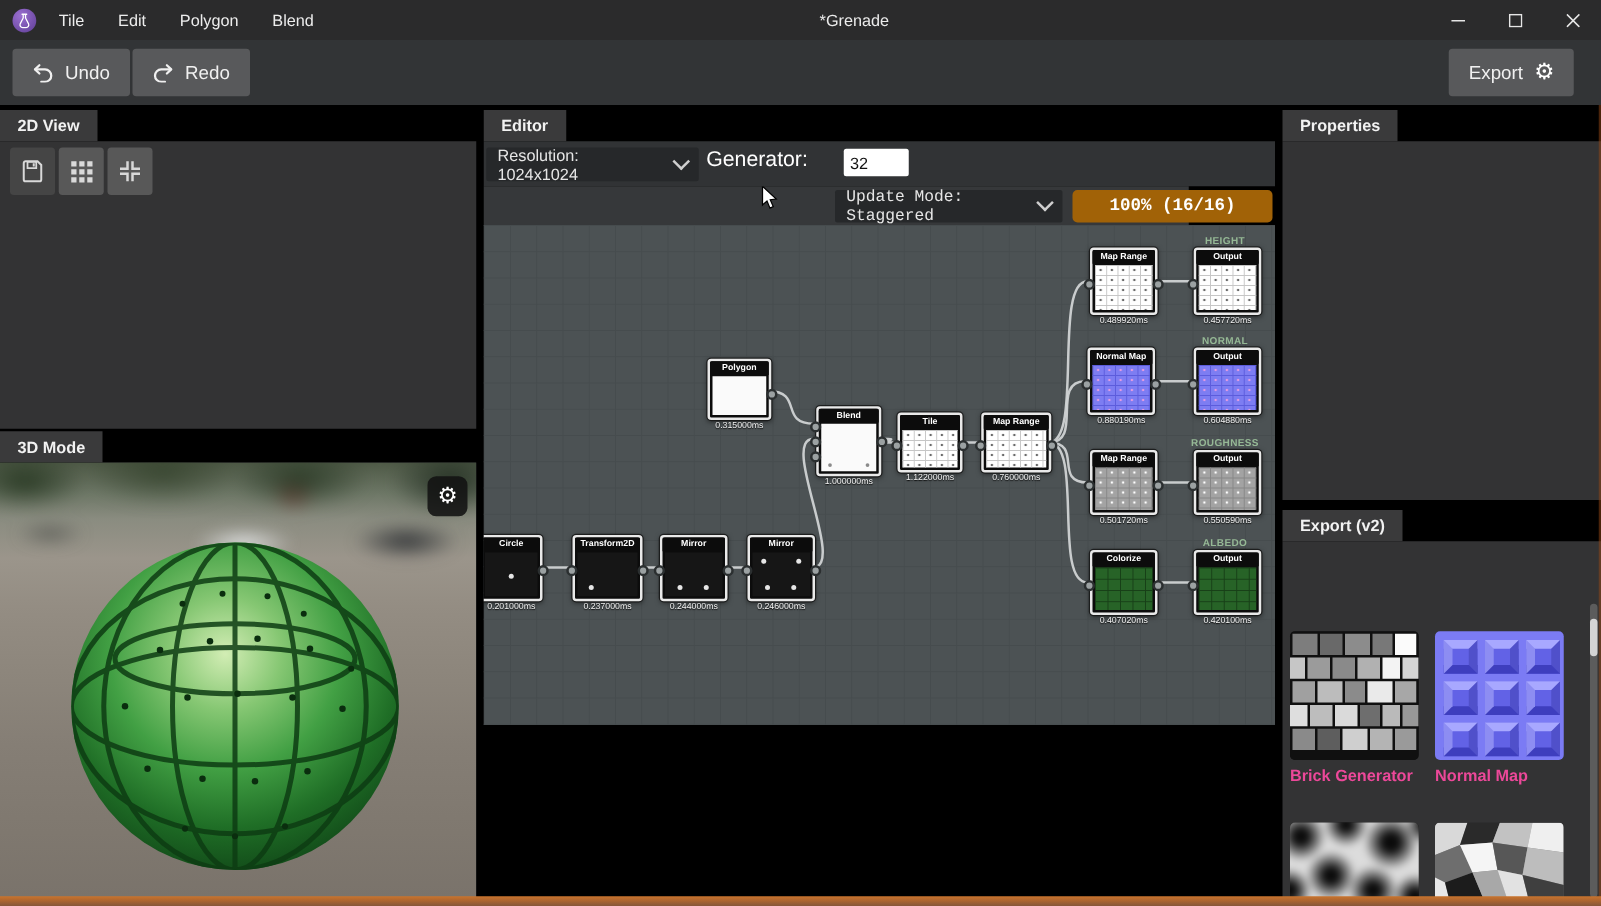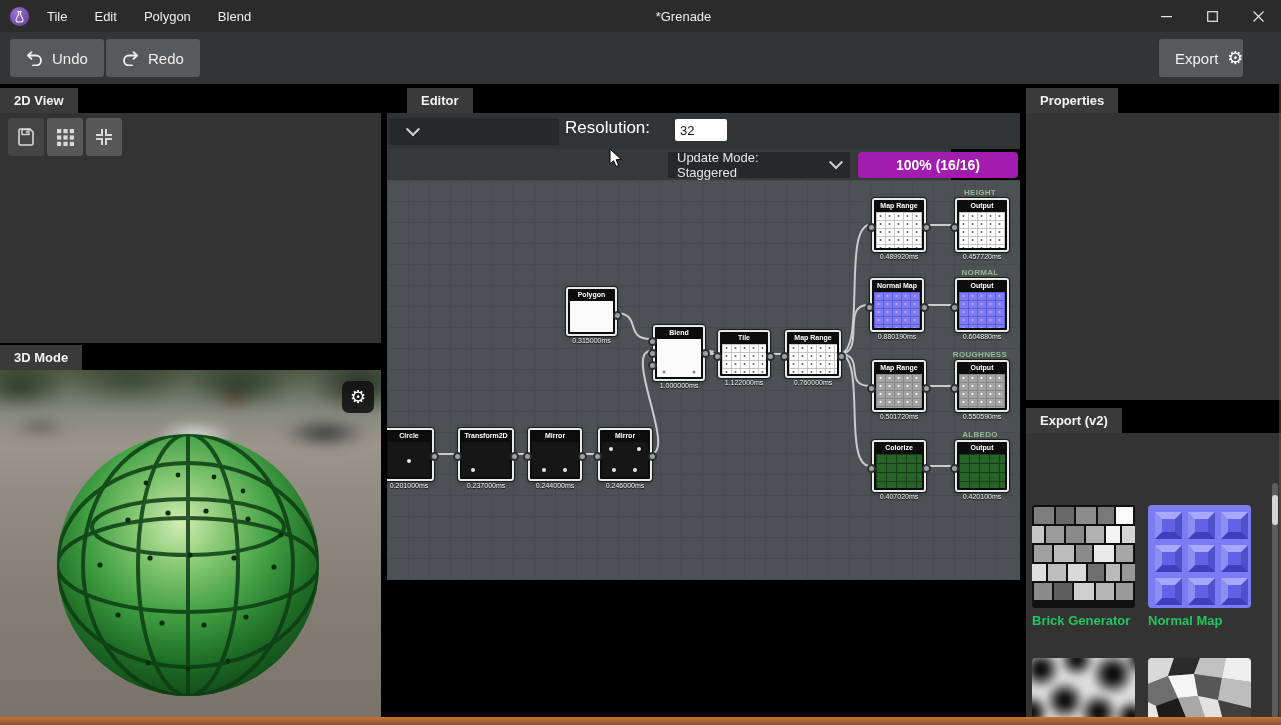--- a/index.html
+++ b/index.html
@@ -41,21 +41,21 @@
       radial-gradient(ellipse 26px 22px at 255px 40px, rgba(120,30,30,.55), transparent 70%),
       radial-gradient(ellipse 56px 18px at 215px 80px, rgba(235,238,240,.95), transparent 72%),
       radial-gradient(ellipse 60px 20px at 345px 78px, rgba(28,32,38,.85), transparent 72%),
       radial-gradient(ellipse 40px 14px at 60px 72px, rgba(60,62,60,.6), transparent 70%);}
   .gear-btn{position:absolute;left:342px;top:11px;width:32px;height:32px;border-radius:7px;
     background:rgba(18,18,18,.88);display:flex;align-items:center;justify-content:center;
     color:#fff;font-size:18px;}
   .gear-glyph{color:#fff;font-size:18px;line-height:1;font-family:"DejaVu Sans",sans-serif;}
   
   .edbar1{left:387px;top:113px;width:633px;height:36px;background:#313335;}
-  .edbar2{left:387px;top:149px;width:564px;height:31px;background:#36383a;}
+  .edbar2{left:387px;top:149px;width:564px;height:31px;background:#36383a;font-family:Liberation Mono, monospace;}
   .dropdown{position:absolute;background:#26282a;color:#e6e6e6;font-size:13px;display:flex;
     align-items:center;justify-content:space-between;padding:0 9px;box-sizing:border-box;border-radius:2px;}
   .chev{width:8px;height:8px;border-right:2px solid #cfcfcf;border-bottom:2px solid #cfcfcf;
     transform:rotate(45deg) translate(-2px,-2px);flex:0 0 auto;margin-left:10px;}
   .seed-label{position:absolute;left:178px;top:5px;font-size:17px;color:#fff;}
   .seed-input{position:absolute;left:288px;top:6px;width:42px;height:22px;background:#fff;border:none;
     border-radius:2px;font-size:13px;color:#111;padding:0 5px;font-family:"Liberation Sans",sans-serif;}
   .progress-btn{position:absolute;left:471px;top:3px;width:160px;height:26px;border-radius:4px;
     color:#fff;font-weight:bold;font-size:14px;display:flex;align-items:center;justify-content:center;}
   
@@ -94,21 +94,21 @@
   .graph-label{position:absolute;width:80px;text-align:center;font-size:8px;font-weight:bold;letter-spacing:.3px;}
   #edges{position:absolute;left:0;top:0;pointer-events:none;}
   
   .cursor{left:609px;top:149px;z-index:60;}
   
   .filter-input{position:absolute;left:6px;top:13px;width:230px;height:26px;background:#9d9d9d;border:none;
     border-radius:5px;font-size:13px;color:#3a3a3a;padding:0 6px;font-family:"Liberation Sans",sans-serif;}
   .filter-input::placeholder{color:#787878;}
   .lib-item{position:absolute;width:103px;}
   .thumb{width:103px;height:103px;border-radius:4px;overflow:hidden;position:relative;background:#141414;}
-  .lib-label{margin-top:5px;font-size:13px;font-weight:bold;color:#22c55e;white-space:nowrap;}
+  .lib-label{margin-top:5px;font-size:13px;font-weight:bold;color:#ec4899;white-space:nowrap;}
   .nm-grid{width:103px;height:103px;background:#7b7bf4;display:grid;grid-template-columns:repeat(3,27px);
     grid-template-rows:repeat(3,27px);gap:6px;padding:7px;box-sizing:border-box;}
   .nm-cell{border:7px solid;border-color:#a8a8ff #5050ca #3e3ebe #8d8df2;background:#6262e6;box-sizing:border-box;}
   .noise-inner{position:absolute;left:-8px;top:-8px;width:120px;height:120px;filter:blur(3px);background:#dcdcdc;
     background-image:
       radial-gradient(circle at 14% 16%,#0a0a0a 0 5px,transparent 20px),
       radial-gradient(circle at 44% 8%,#0a0a0a 0 4px,transparent 18px),
       radial-gradient(circle at 74% 20%,#0a0a0a 0 6px,transparent 22px),
       radial-gradient(circle at 97% 8%,#0a0a0a 0 4px,transparent 16px),
       radial-gradient(circle at 6% 52%,#0a0a0a 0 5px,transparent 18px),
@@ -168,21 +168,21 @@
       </svg>
     <span>Undo</span>
   </div>
   <div class="btn-gray" style="left:106px;">
     <svg width="17" height="15" viewBox="0 0 17 15">
         <path d="M11.5 1.2 L15 4.5 L11.5 7.8" stroke="#f0f0f0" stroke-width="1.8" fill="none" stroke-linecap="round" stroke-linejoin="round"></path>
         <path d="M14.6 4.5 H7 a5 5 0 0 0 0 10 h3" stroke="#f0f0f0" stroke-width="1.8" fill="none" stroke-linecap="round"></path>
       </svg>
     <span>Redo</span>
   </div>
-  <div class="btn-gray" style="left:1159px;width:84px;justify-content:space-between;">
+  <div class="btn-gray" style="left:1159px;width:100px;justify-content:space-between;">
     <span>Export</span>
     <span class="gear-glyph">⚙</span>
   </div>
 </div>
 
 <div class="panel-tab" style="left:0;top:88px;">2D View</div>
 <div class="panel-body" style="left:0;top:113px;width:381px;height:230px;">
   <div class="icon-btn" style="left:8px;background:#454545;">
     <svg width="20" height="20" viewBox="0 0 20 20">
         <path d="M3 3.5 a1.5 1.5 0 0 1 1.5-1.5 H14 l3 3 V16.5 a1.5 1.5 0 0 1-1.5 1.5 h-11 A1.5 1.5 0 0 1 3 16.5 Z" fill="none" stroke="#d9d9d9" stroke-width="1.6"></path>
@@ -267,36 +267,37 @@
       <circle cx="110" cy="248" r="2.4"></circle>
         <circle cx="150" cy="254" r="2.4"></circle>
         <circle cx="190" cy="246" r="2.4"></circle>
     </g>
   </svg>
   <div class="gear-btn">
     <span class="gear-glyph">⚙</span>
   </div>
 </div>
 
-<div class="panel-tab" style="left:407px;top:88px;">Editor</div>
+<div class="panel-tab" style="left:387px;top:88px;">Editor</div>
 
 <div class="abs edbar1">
   <div class="dropdown" style="left:2px;top:5px;width:170px;height:27px;">
+    <span>Resolution: 1024x1024</span>
     <span class="chev"></span>
   </div>
-  <div class="seed-label">Resolution:</div>
+  <div class="seed-label">Generator:</div>
   <input class="seed-input" type="text" value="32" style="">
 </div>
 
 <div class="abs edbar2">
   <div class="dropdown" style="left:281px;top:3px;width:182px;height:26px;">
     <span>Update Mode: Staggered</span>
     <span class="chev"></span>
   </div>
-  <div class="progress-btn" style="background: #a21caf;">100% (16/16)</div>
+  <div class="progress-btn" style="background: #a16207;">100% (16/16)</div>
 </div>
 
 <div class="abs graph">
   <svg id="edges" width="633" height="538">
       <path d="M 45 274 C 73 274, 41 274, 69 274" stroke="#d0d3d4" stroke-width="2" fill="none" opacity="0.95"></path>
       <path d="M 125 274 C 153 274, 111 274, 139 274" stroke="#d0d3d4" stroke-width="2" fill="none" opacity="0.95"></path>
       <path d="M 193 274 C 221 274, 181 274, 209 274" stroke="#d0d3d4" stroke-width="2" fill="none" opacity="0.95"></path>
       <path d="M 263 274 C 291 274, 236 171, 264 171" stroke="#d0d3d4" stroke-width="2" fill="none" opacity="0.95"></path>
       <path d="M 228 133 C 256 133, 236 159, 264 159" stroke="#d0d3d4" stroke-width="2" fill="none" opacity="0.95"></path>
       <path d="M 316 171 C 344 171, 301 174, 329 174" stroke="#d0d3d4" stroke-width="2" fill="none" opacity="0.95"></path>

